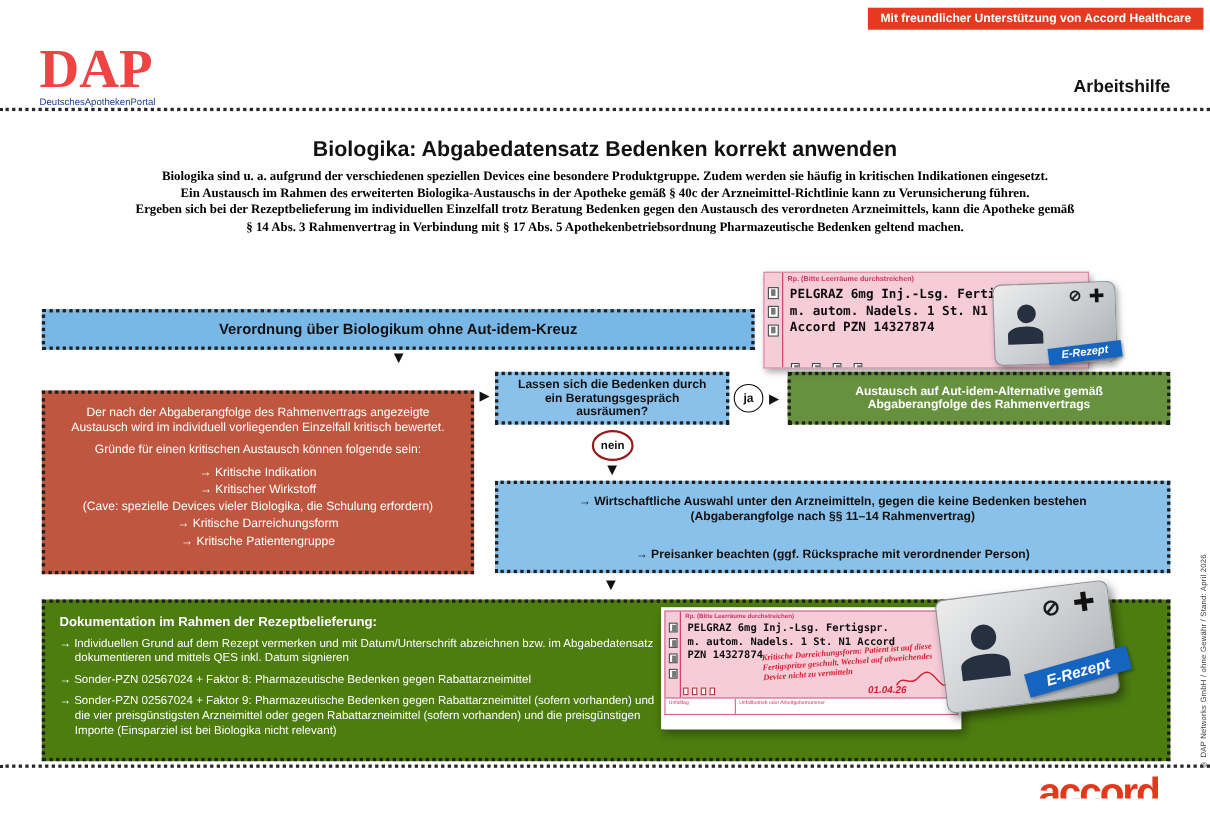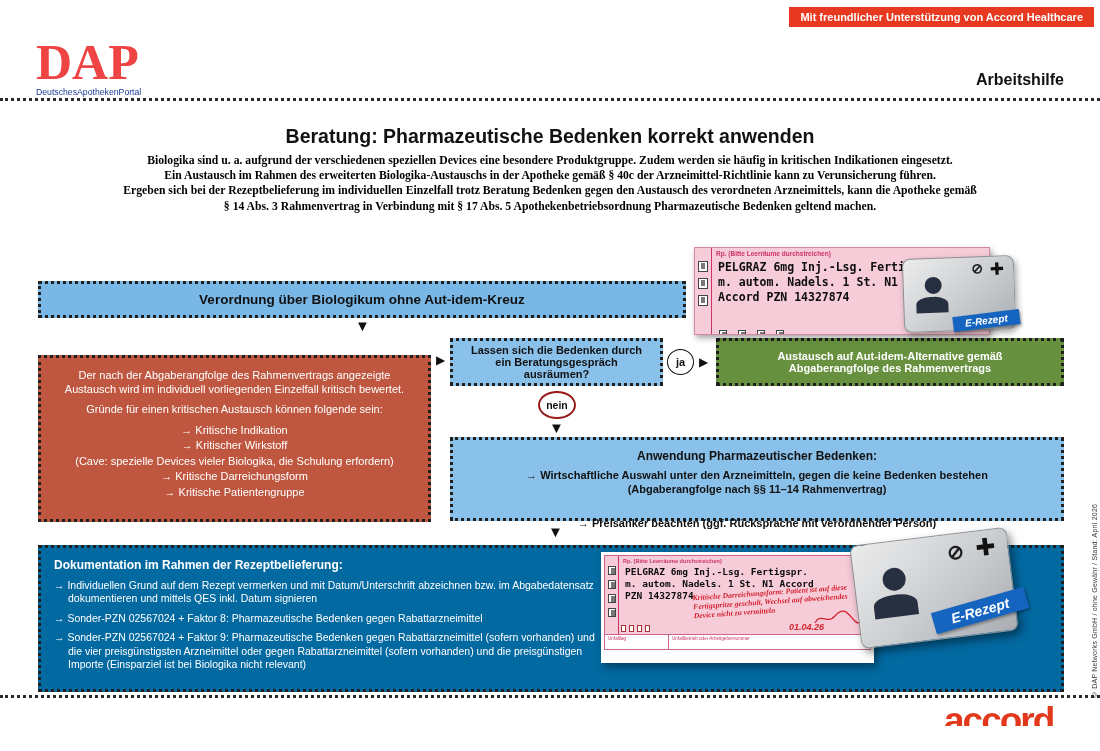--- a/index.html
+++ b/index.html
@@ -39,21 +39,21 @@
   .ja-circle{left:667px;top:349px;width:27px;height:26px;border:1.6px solid #111;font-size:11px;}
   .nein-circle{left:538px;top:391px;width:38px;height:28px;border:2px solid #961a1a;font-size:10.5px;}
 
   .green-box{left:716px;top:338px;width:348px;height:48px;background:#67913e;color:#fff;display:flex;align-items:center;justify-content:center;text-align:center;font-size:11px;font-weight:700;padding:4px 20px;}
 
   .anw-box{left:450px;top:437px;width:614px;height:84px;background:#8ac1ea;text-align:center;padding-top:9px;font-size:11px;}
   .anw-title{font-size:12px;font-weight:700;margin-bottom:5px;}
   .anw-line{line-height:14px;font-weight:700;}
   .anw-gap{margin-top:20px;}
 
-  .doc-box{left:38px;top:545px;width:1026px;height:147px;background:#0369a1;color:#fff;padding:10px 13px;}
+  .doc-box{left:38px;top:545px;width:1026px;height:147px;background:#4d7c0f;color:#fff;padding:10px 13px;}
   .doc-title{font-size:12px;font-weight:700;margin-bottom:7px;}
   .doc-item{width:552px;font-size:10.5px;line-height:13.4px;margin-bottom:6px;padding-left:14px;text-indent:-14px;}
 
   .rx{background:#f6ccd8;box-shadow:2px 3px 6px rgba(0,0,0,.35);}
   .rx1{left:694px;top:247px;width:296px;height:88px;overflow:hidden;z-index:2;border:1px solid #d5889f;}
   .rx-head{position:absolute;color:#cc3366;font-weight:700;}
   .rx1 .rx-head{left:21px;top:2px;font-size:6.5px;}
   .rx-col{position:absolute;left:0;top:0;bottom:0;border-right:1px solid #cc3366;display:flex;flex-direction:column;align-items:center;}
   .rx1 .rx-col{width:17px;padding-top:13px;gap:6px;}
   .chk{border:1px solid #444;background:#fff;position:relative;}
@@ -114,21 +114,21 @@
 
   <div class="abs dap">
     <div class="dap-text">DAP</div>
     <div class="dap-sub">DeutschesApothekenPortal</div>
   </div>
 
   <div class="abs doc-label">Arbeitshilfe</div>
 
   <div class="abs dotline" style="top:98px;"></div>
 
-  <div class="abs main-title">Beratung: Pharmazeutische Bedenken korrekt anwenden</div>
+  <div class="abs main-title">Biologika: Abgabedatensatz Bedenken korrekt anwenden</div>
 
   <div class="abs intro">
     <div>Biologika sind u. a. aufgrund der verschiedenen speziellen Devices eine besondere Produktgruppe. Zudem werden sie häufig in kritischen Indikationen eingesetzt.</div>
     <div>Ein Austausch im Rahmen des erweiterten Biologika-Austauschs in der Apotheke gemäß § 40c der Arzneimittel-Richtlinie kann zu Verunsicherung führen.</div>
     <div>Ergeben sich bei der Rezeptbelieferung im individuellen Einzelfall trotz Beratung Bedenken gegen den Austausch des verordneten Arzneimittels, kann die Apotheke gemäß</div>
     <div>§ 14 Abs. 3 Rahmenvertrag in Verbindung mit § 17 Abs. 5 Apothekenbetriebsordnung Pharmazeutische Bedenken geltend machen.</div>
   </div>
 
   <div class="abs dbox start-banner">
     <span>Verordnung über Biologikum ohne Aut-idem-Kreuz</span>
@@ -189,21 +189,20 @@
   <div class="abs dbox green-box">
     <span>Austausch auf Aut-idem-Alternative gemäß Abgaberangfolge des Rahmenvertrags</span>
   </div>
 
   <div class="abs node nein-circle">
     <span>nein</span>
   </div>
   <div class="abs arrow a-lg" style="left:549px;top:420px;">▼</div>
 
   <div class="abs dbox anw-box">
-    <div class="anw-title">Anwendung Pharmazeutischer Bedenken:</div>
     <div class="anw-line">→ Wirtschaftliche Auswahl unter den Arzneimitteln, gegen die keine Bedenken bestehen</div>
     <div class="anw-line">(Abgaberangfolge nach §§ 11–14 Rahmenvertrag)</div>
     <div class="anw-line anw-gap">→ Preisanker beachten (ggf. Rücksprache mit verordnender Person)</div>
   </div>
 
   <div class="abs arrow a-lg" style="left:548px;top:524px;">▼</div>
 
   <div class="abs dbox doc-box">
     <div class="doc-title">Dokumentation im Rahmen der Rezeptbelieferung:</div>
     <div class="doc-item">→ Individuellen Grund auf dem Rezept vermerken und mit Datum/Unterschrift abzeichnen bzw. im Abgabedatensatz dokumentieren und mittels QES inkl. Datum signieren</div>

